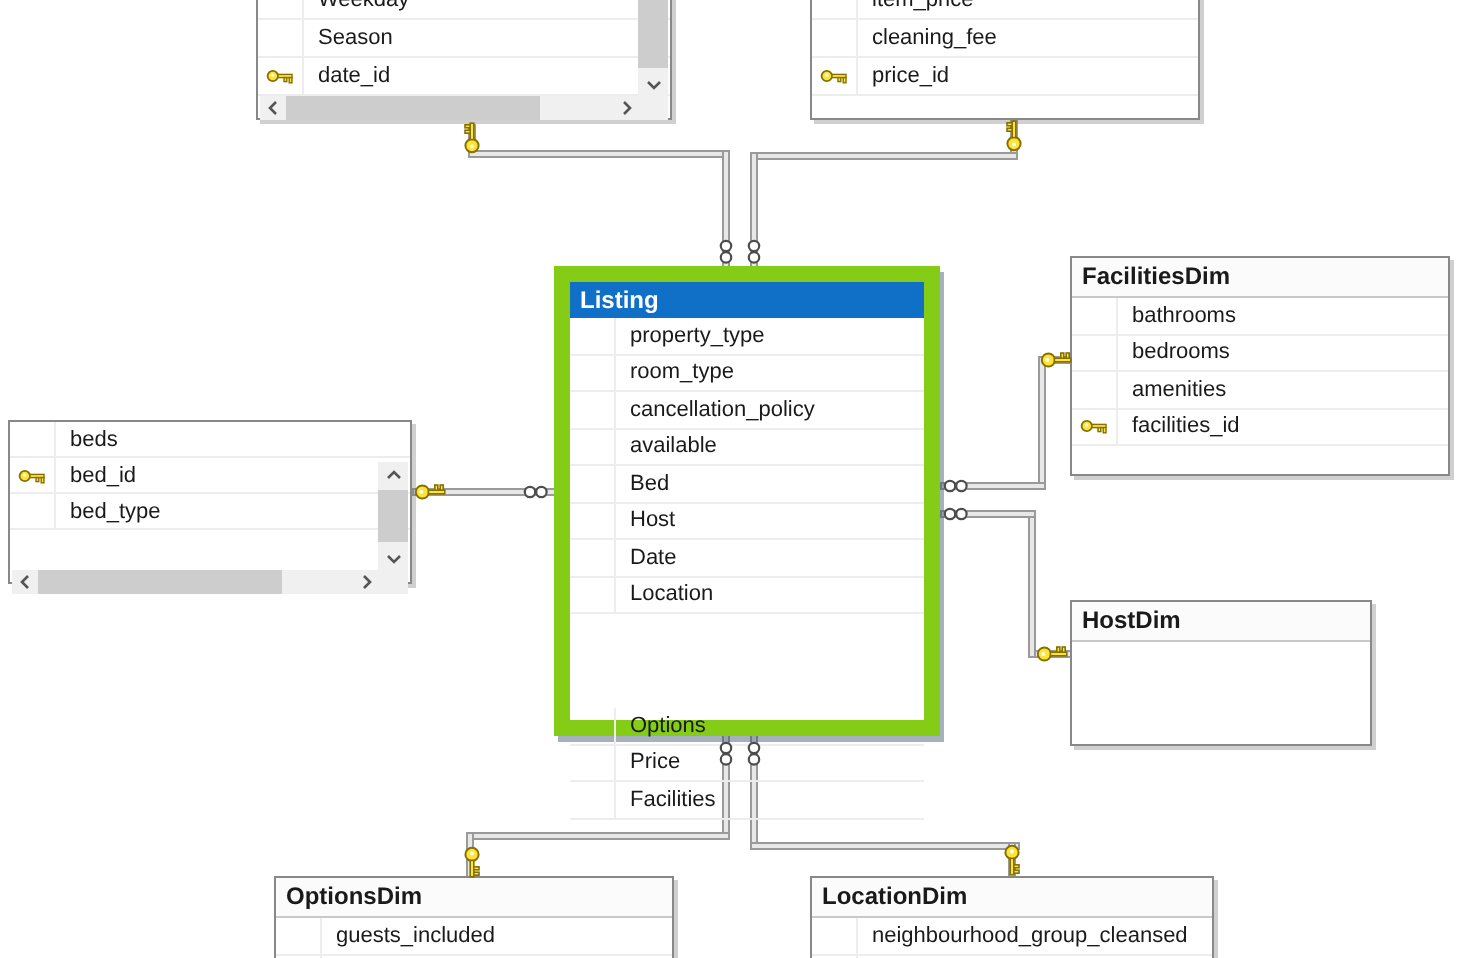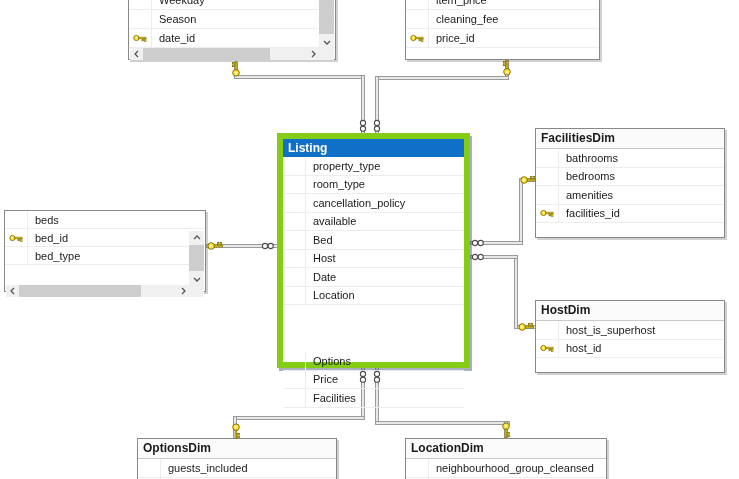--- a/index.html
+++ b/index.html
@@ -1,21 +1,21 @@
 <!DOCTYPE html>
 <html><head>
 <meta charset="utf-8">
 <style>
   html,body{margin:0;padding:0;background:#fff;}
   #canvas{position:relative;width:739px;height:479px;overflow:hidden;background:#ffffff;
           font-family:"Liberation Sans", sans-serif;color:#1a1a1a;}
   
   .tbl{position:absolute;background:#fff;border:1px solid #888;box-sizing:border-box;
        box-shadow:2px 2px 0 rgba(120,120,120,.35);z-index:2;}
-  .tbl.blue{border:6px solid #84cc16;box-shadow:2px 3px 0 rgba(60,80,110,.45);}
+  .tbl.blue{border:8px solid #84cc16;box-shadow:2px 3px 0 rgba(60,80,110,.45);}
   .tbl-h{font-weight:bold;font-size:12px;line-height:19px;height:19px;padding-left:5px;
          background:#fbfbfb;border-bottom:1px solid #c9c9c9;white-space:nowrap;overflow:hidden;}
   .blue .tbl-h{background:#1070c8;color:#fff;height:18px;line-height:18px;border-bottom:none;}
   .rows{position:relative;}
   .row{position:relative;border-bottom:1px solid #ededed;font-size:11px;white-space:nowrap;}
   .row .gut{position:absolute;left:0;top:0;width:22px;height:100%;border-right:1px solid #ededed;}
   .row .gut svg{position:absolute;left:4px;top:50%;margin-top:-4px;}
   .row .lbl{position:absolute;left:30px;top:0;height:100%;display:flex;align-items:center;}
   
   .vscroll{position:absolute;right:1px;width:15px;background:#f0f0f0;z-index:3;}
@@ -336,38 +336,22 @@
                 <circle cx="3.4" cy="3.6" r="0.8" fill="#fffef2"></circle>
                 <rect x="6" y="3.2" width="7" height="1.6" fill="#ffe438" stroke="#867000" stroke-width="0.7"></rect>
                 <rect x="9" y="4.8" width="1.4" height="2" fill="#ffe438" stroke="#867000" stroke-width="0.7"></rect>
                 <rect x="11.6" y="4.8" width="1.4" height="2.6" fill="#ffe438" stroke="#867000" stroke-width="0.7"></rect>
               </svg></span></span>
           <span class="lbl">facilities_id</span>
         </div>
       </div>
     </div>
 
-  <div class="tbl" id="t-hostdim" style="left:535px;top:300px;width:190px;height:73px;">
+  <div class="tbl" id="t-hostdim" style="left:535px;top:300px;width:151px;height:73px;">
       <div class="tbl-h">HostDim</div>
-      <div class="rows">
-        <div class="row" style="height:17.5px;">
-          <span class="gut"></span>
-          <span class="lbl">host_is_superhost</span>
-        </div>
-        <div class="row" style="height:17.5px;">
-          <span class="gut"><span><svg width="14" height="8" viewBox="0 0 14 8">
-                <circle cx="3.4" cy="4" r="2.6" fill="#ffe438" stroke="#867000" stroke-width="0.9"></circle>
-                <circle cx="3.4" cy="3.6" r="0.8" fill="#fffef2"></circle>
-                <rect x="6" y="3.2" width="7" height="1.6" fill="#ffe438" stroke="#867000" stroke-width="0.7"></rect>
-                <rect x="9" y="4.8" width="1.4" height="2" fill="#ffe438" stroke="#867000" stroke-width="0.7"></rect>
-                <rect x="11.6" y="4.8" width="1.4" height="2.6" fill="#ffe438" stroke="#867000" stroke-width="0.7"></rect>
-              </svg></span></span>
-          <span class="lbl">host_id</span>
-        </div>
-      </div>
     </div>
 
   <div class="tbl" id="t-optionsdim" style="left:137px;top:438px;width:200px;height:60px;">
       <div class="tbl-h">OptionsDim</div>
       <div class="rows">
         <div class="row" style="height:18px;text-align:center;">
           <span class="gut"></span>
           <span class="lbl">guests_included</span>
         </div>
         <div class="row" style="height:18px;">

